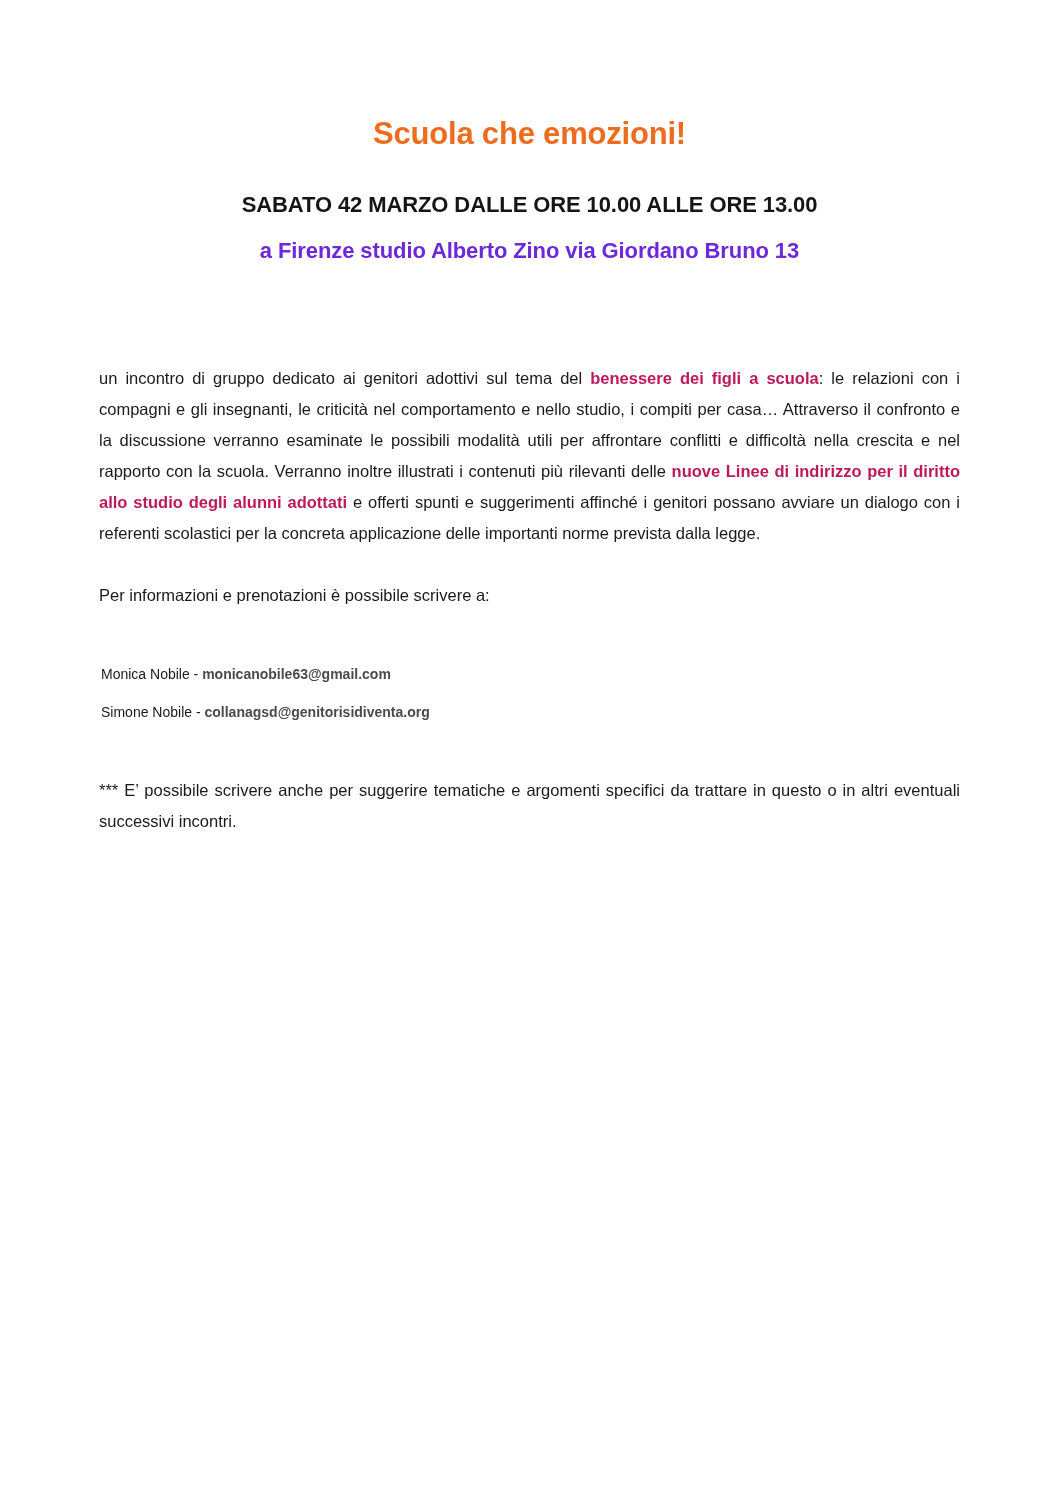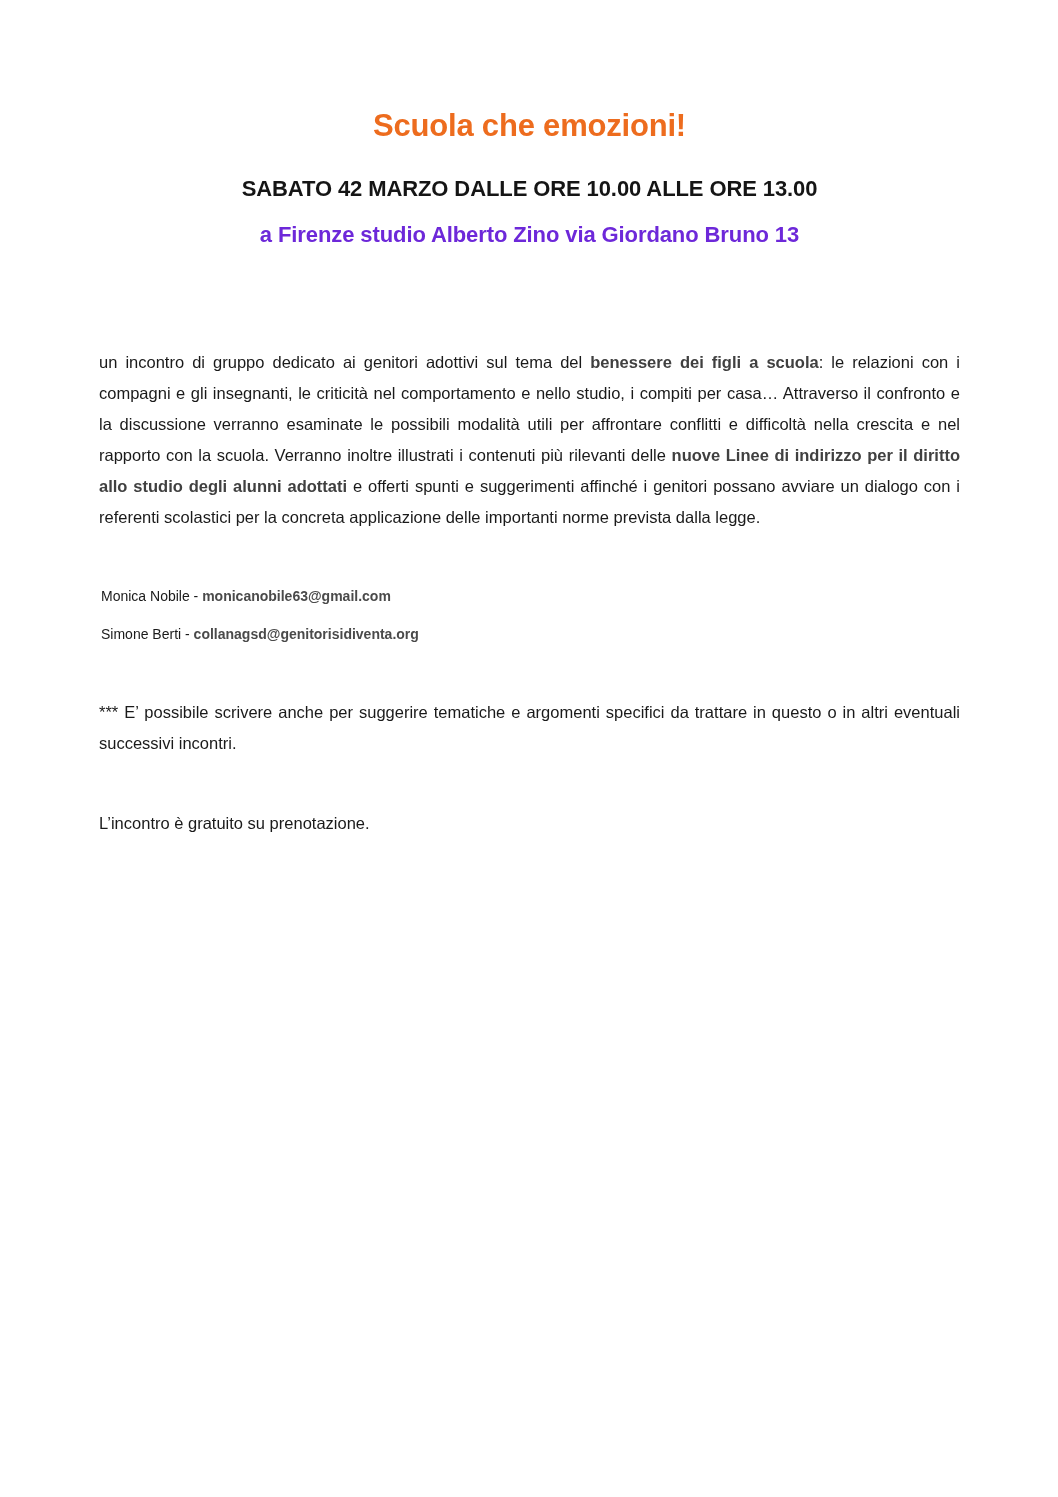--- a/index.html
+++ b/index.html
@@ -25,21 +25,21 @@
     width: 861px;
   }
 
   
   .doc-title {
     text-align: center;
     font-size: 31px;
     font-weight: bold;
     color: #ED6C1E;
     letter-spacing: -0.2px;
-    margin: 8px;
+    margin: 16px;
     padding-top: 100px;
     line-height: 1.15;
   }
   .doc-subtitle-1 {
     text-align: center;
     font-size: 22px;
     font-weight: bold;
     color: #151515;
     margin: 0;
     padding-top: 24px;
@@ -65,21 +65,21 @@
     text-align: justify;
     text-justify: inter-word;
   }
   .para {
     margin: 0;
   }
   .para.justified { text-align: justify; }
   .para.left { text-align: left; }
 
   .hl {
-    color: #404040;
+    color: #be185d;
     font-weight: bold;
   }
   .email {
     color: #4a4a4a;
     font-weight: bold;
   }
 
   
   .gap-main      { padding-top: 99px; }
   .gap-p2        { padding-top: 31px; }
@@ -106,24 +106,24 @@
 
     <h2 class="doc-subtitle-1">SABATO 42 MARZO DALLE ORE 10.00 ALLE ORE 13.00</h2>
 
     <h2 class="doc-subtitle-2">a Firenze studio Alberto Zino via Giordano Bruno 13</h2>
 
     <div class="body-block">
 
       <p class="para justified gap-main"><span>un incontro di gruppo dedicato ai genitori adottivi sul tema del </span><span class="hl">benessere dei figli a scuola</span><span>: le relazioni con i compagni e gli insegnanti, le criticità nel comportamento e nello studio, i compiti per casa… Attraverso il confronto e la discussione verranno esaminate le possibili modalità utili per affrontare conflitti e difficoltà nella crescita e nel  rapporto con la scuola. Verranno inoltre illustrati i contenuti più rilevanti delle </span><span class="hl">nuove Linee di indirizzo per il diritto allo studio degli alunni adottati</span><span> e offerti spunti e suggerimenti affinché i genitori possano avviare un dialogo con i referenti scolastici per la concreta applicazione delle importanti norme prevista dalla legge.</span></p>
 
 
+      <p class="para left gap-p2">Per informazioni e prenotazioni è possibile scrivere a:</p>
 
       <p class="contact-line gap-contacts"><span>Monica Nobile - </span><span class="email">monicanobile63@gmail.com</span></p>
 
-      <p class="contact-line gap-contact2"><span>Simone Berti - </span><span class="email">collanagsd@genitorisidiventa.org</span></p>
+      <p class="contact-line gap-contact2"><span>Simone Nobile - </span><span class="email">collanagsd@genitorisidiventa.org</span></p>
 
       <p class="para justified gap-note">*** E’ possibile scrivere anche per suggerire tematiche e argomenti specifici da trattare in questo o in altri eventuali successivi incontri.</p>
 
-      <p class="para left gap-free">L’incontro è gratuito su prenotazione.</p>
 
     </div>
   </div>
 </div>
 
 </body></html>

